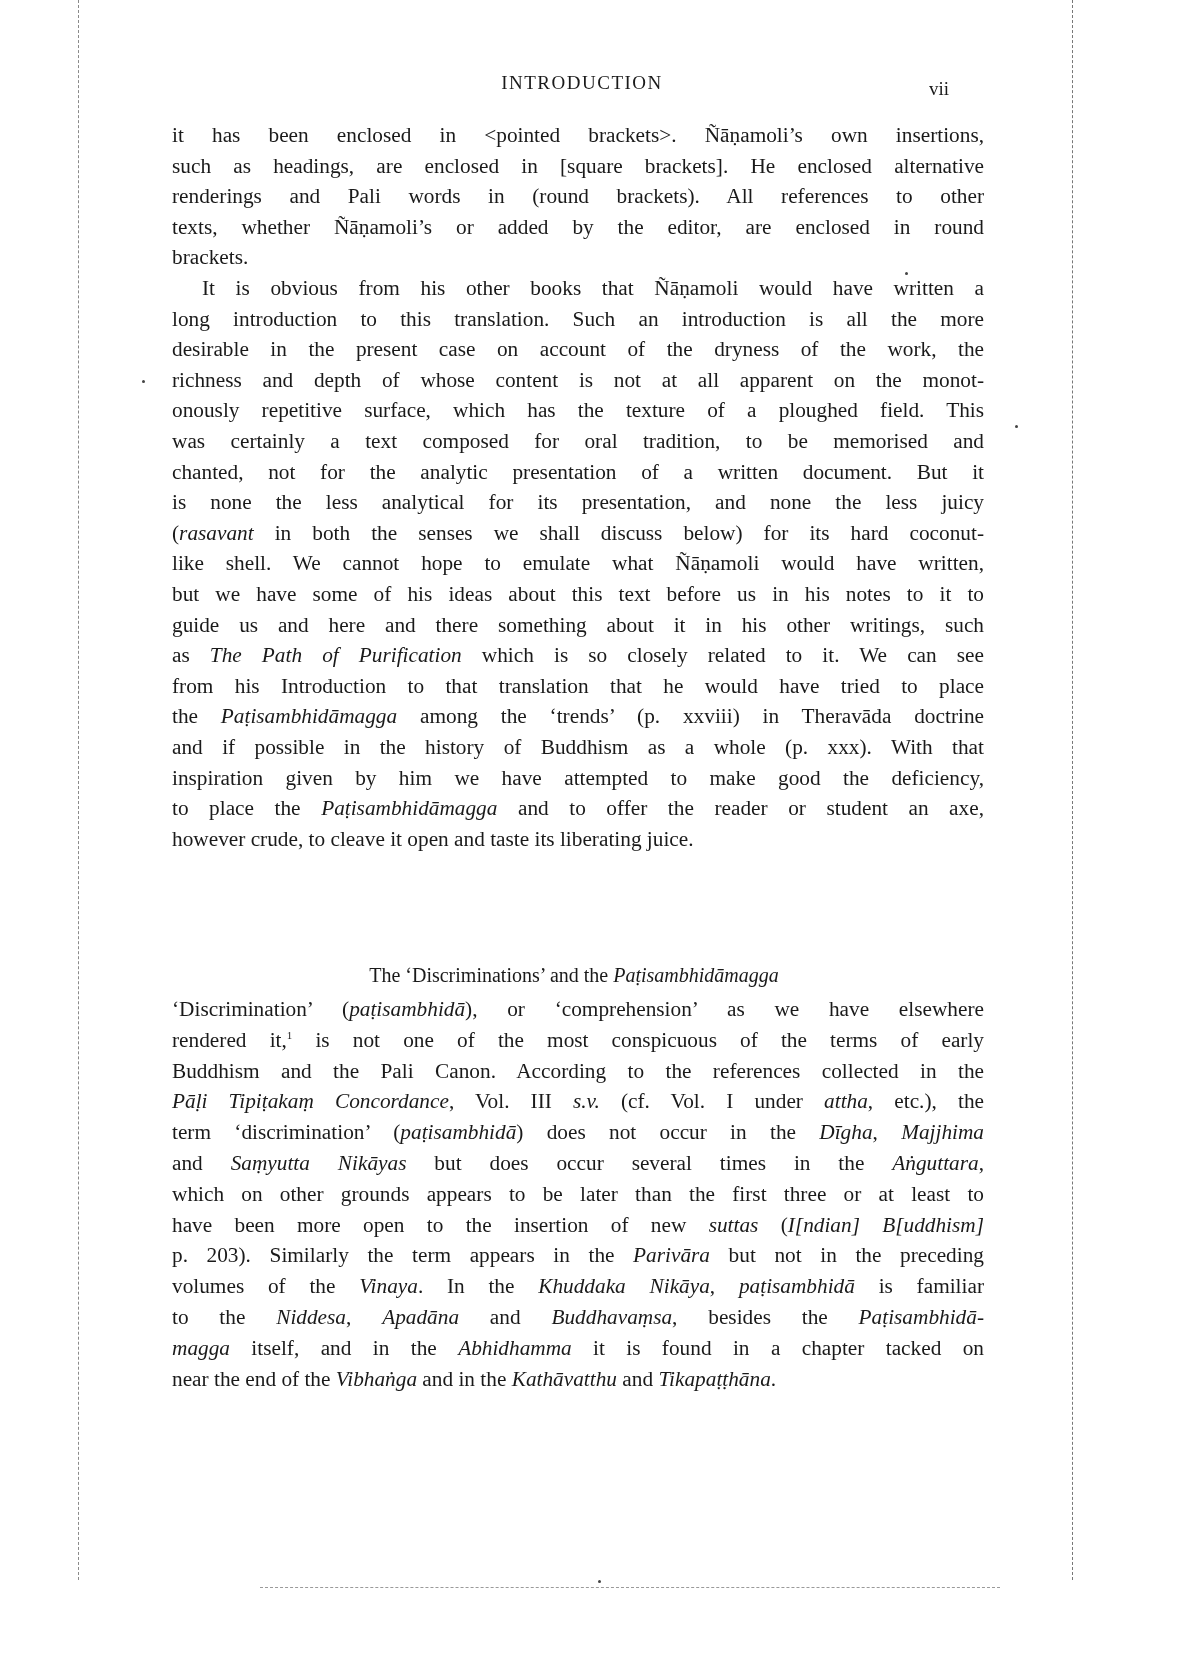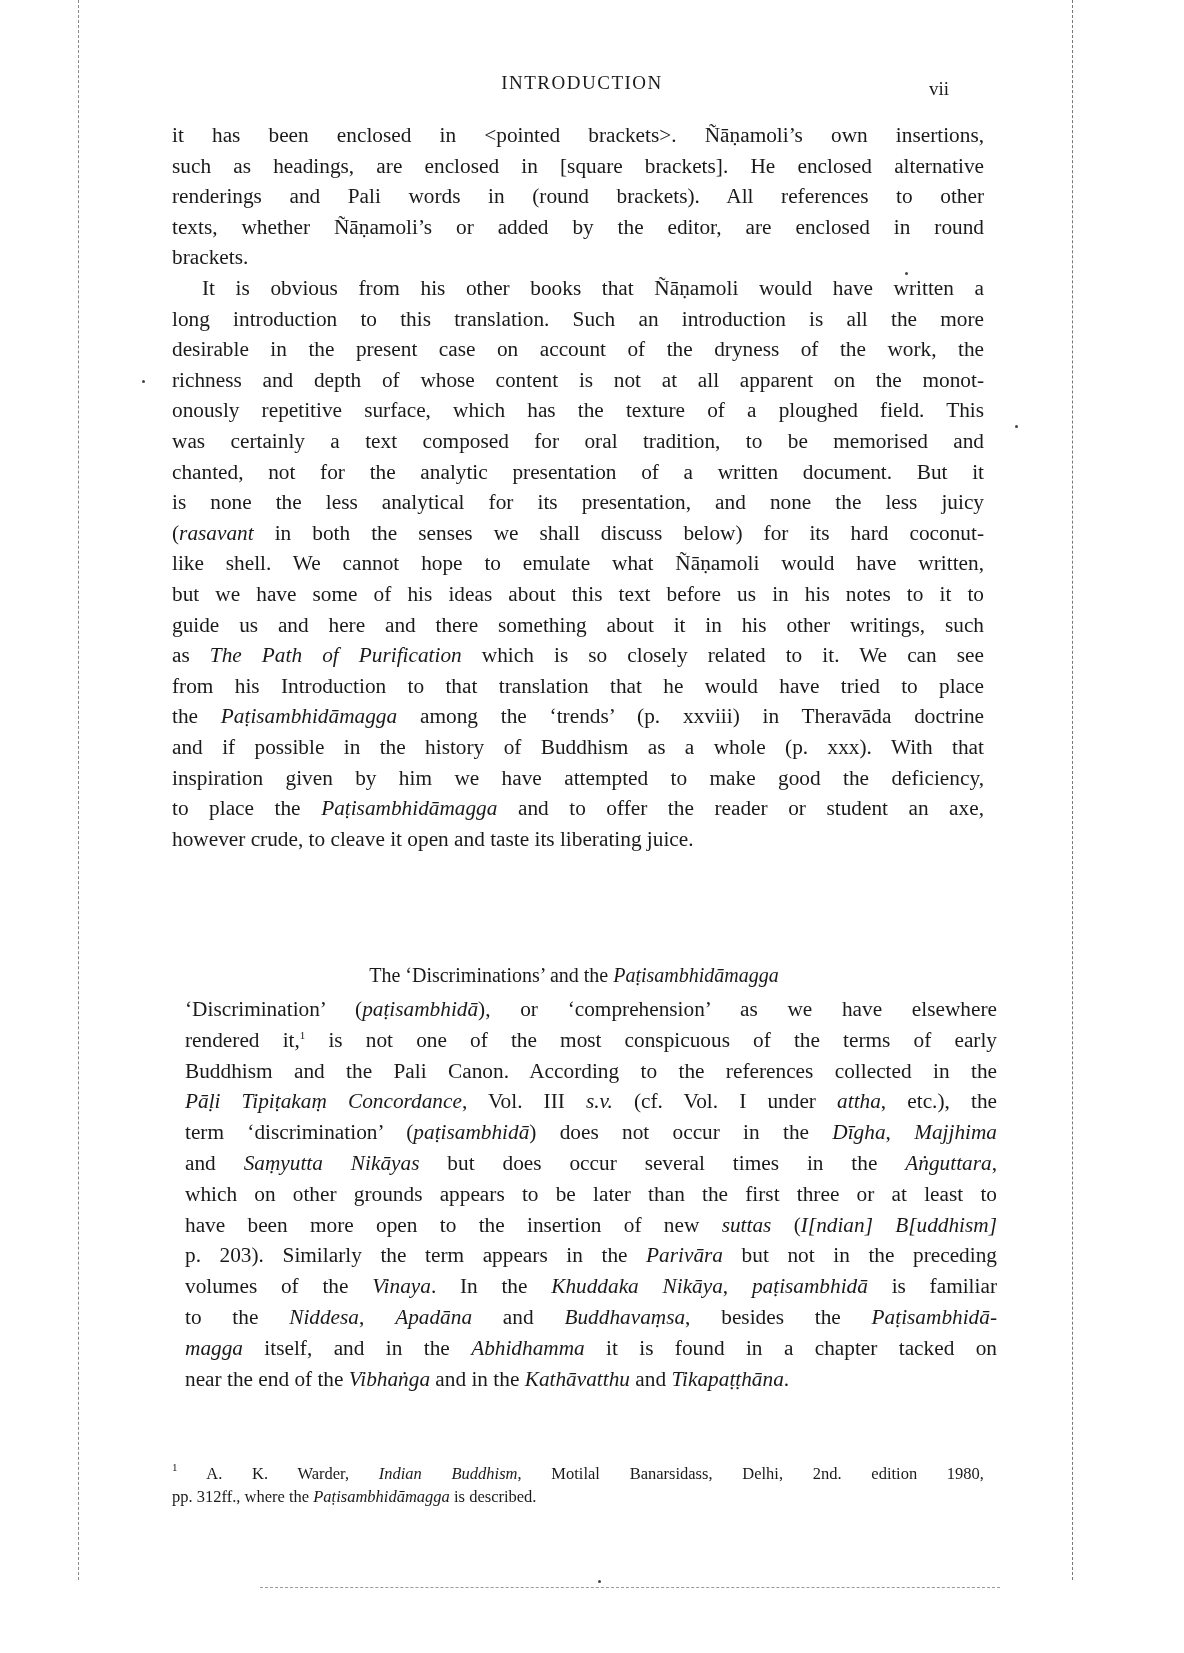--- a/index.html
+++ b/index.html
@@ -17,21 +17,21 @@
   .running-head span { position: relative; left: -10px; }
   .folio { position: absolute; top: 78px; left: 929px; font-size: 19px; }
   .text-block { position: absolute; left: 172px; width: 812px; font-size: 21.3px; line-height: 30.6px; }
   .line { display: block; white-space: nowrap; text-align: justify; text-align-last: justify; height: 30.6px; }
   .line.last { text-align-last: left; }
   .line.indent { padding-left: 30px; }
   .block-1 { top: 120px; }
   .block-2 { top: 273px; }
   .subheading { position: absolute; top: 964px; left: 4px; width: 1184px; text-align: center; font-size: 20px; }
   .subheading span.inner { position: relative; left: -22px; }
-  .block-3 { top: 994px; line-height: 30.8px; margin-left: 13px; }
+  .block-3 { top: 994px; line-height: 30.8px; }
   .block-3 .line { height: 30.8px; }
   .footnote { position: absolute; left: 172px; top: 1462px; width: 812px; font-size: 16.5px; line-height: 23px; }
   .footnote .line { height: 23px; }
   i { }
   sup { font-size: 11px; vertical-align: 8px; line-height: 0; }
   .speck { position: absolute; width: 3px; height: 3px; background: #444; border-radius: 50%; }
 </style>
 </head>
 <body>
 
@@ -87,22 +87,18 @@
       <span class="line"><span>and </span><i>Saṃyutta Nikāyas</i><span> but does occur several times in the </span><i>Aṅguttara</i><span>,</span></span>
       <span class="line"><span>which on other grounds appears to be later than the first three or at least to</span></span>
       <span class="line"><span>have been more open to the insertion of new </span><i>suttas</i><span> (</span><i>I[ndian] B[uddhism]</i></span>
       <span class="line"><span>p. 203). Similarly the term appears in the </span><i>Parivāra</i><span> but not in the preceding</span></span>
       <span class="line"><span>volumes of the </span><i>Vinaya</i><span>. In the </span><i>Khuddaka Nikāya</i><span>, </span><i>paṭisambhidā</i><span> is familiar</span></span>
       <span class="line"><span>to the </span><i>Niddesa</i><span>, </span><i>Apadāna</i><span> and </span><i>Buddhavaṃsa</i><span>, besides the </span><i>Paṭisambhidā-</i></span>
       <span class="line"><i>magga</i><span> itself, and in the </span><i>Abhidhamma</i><span> it is found in a chapter tacked on</span></span>
       <span class="line last"><span>near the end of the </span><i>Vibhaṅga</i><span> and in the </span><i>Kathāvatthu</i><span> and </span><i>Tikapaṭṭhāna</i><span>.</span></span>
     </div>
 
-  <div class="footnote">
-      <span class="line"><sup>1</sup><span> A. K. Warder, </span><i>Indian Buddhism</i><span>, Motilal Banarsidass, Delhi, 2nd. edition 1980,</span></span>
-      <span class="line last"><span>pp. 312ff., where the </span><i>Paṭisambhidāmagga</i><span> is described.</span></span>
-    </div>
 
   <div class="speck" style="left:905px;top:272px"></div>
   <div class="speck" style="left:142px;top:380px"></div>
   <div class="speck" style="left:1015px;top:425px"></div>
   <div class="speck" style="left:598px;top:1580px"></div>
 </div>
 
 </body></html>

